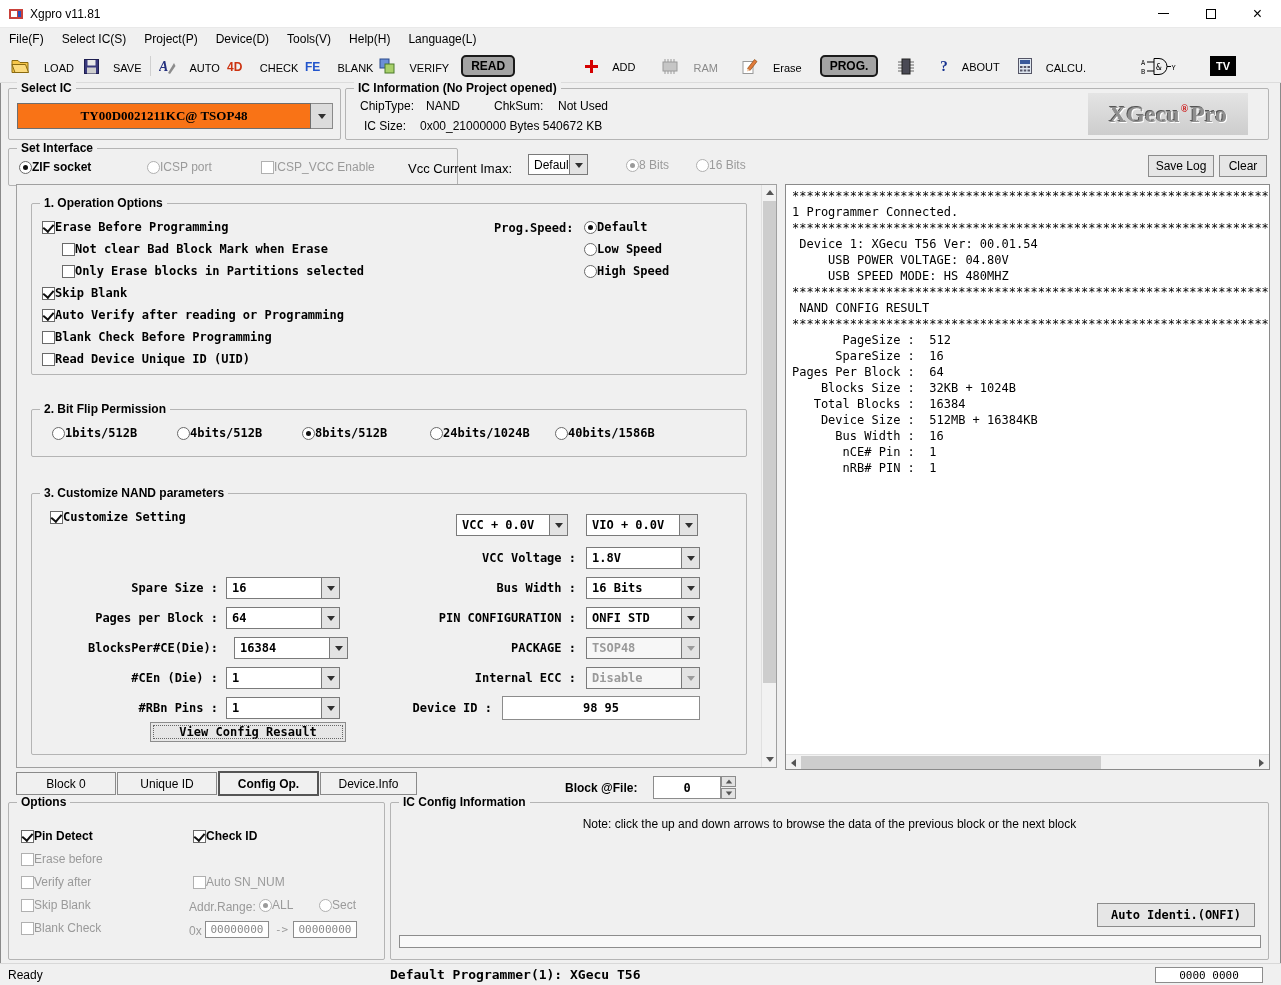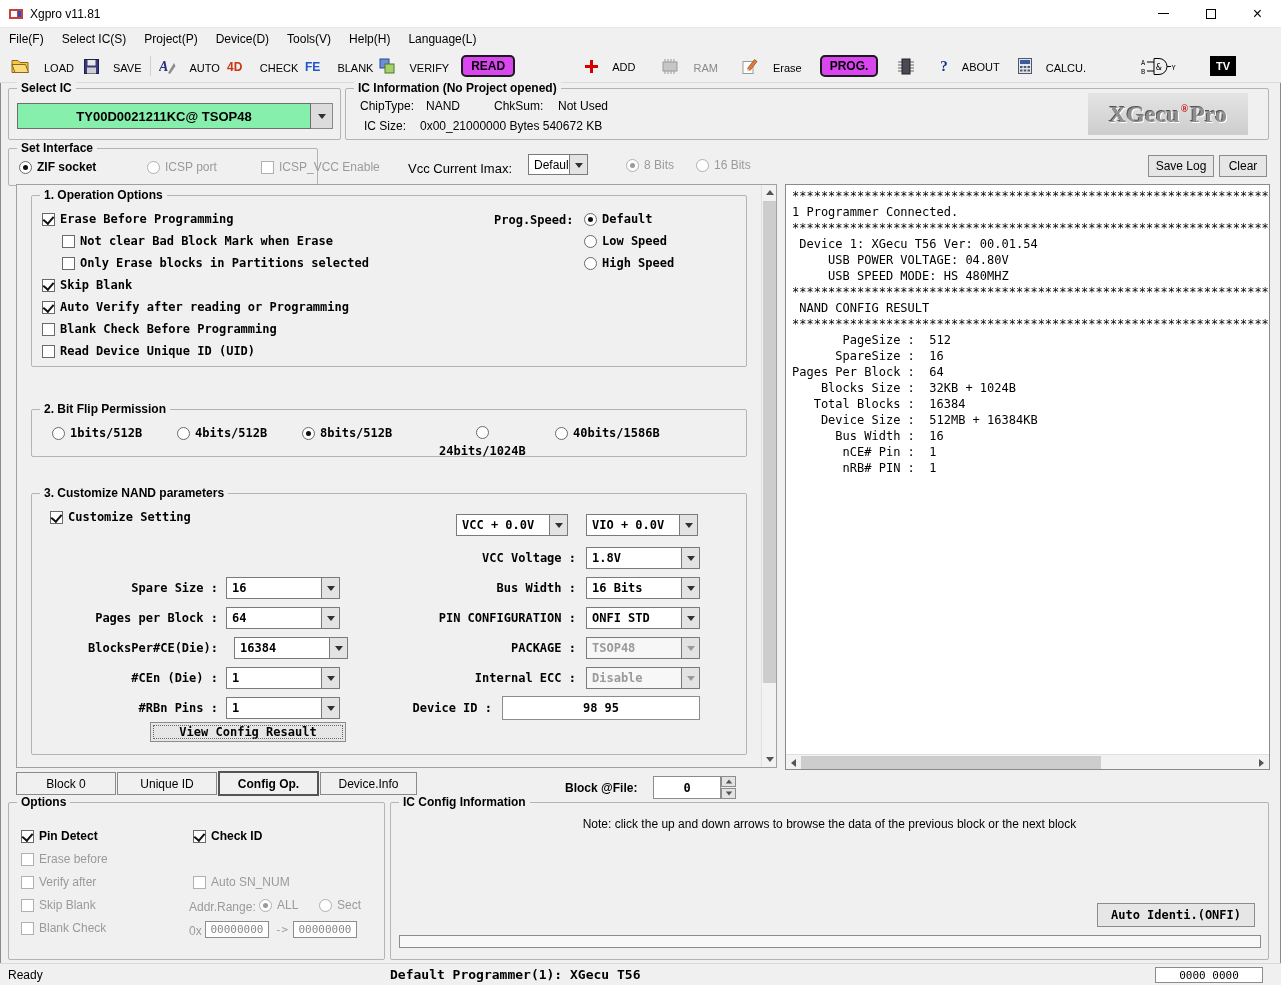--- a/index.html
+++ b/index.html
@@ -24,34 +24,34 @@
   
   .menubar { position:absolute; left:0; top:28px; width:1281px; height:22px; display:flex; align-items:center; background:#f0f0f0; }
   .menu-item { padding:2px 9px; white-space:nowrap; }
 
   
   .toolbar { position:absolute; left:0; top:50px; width:1281px; height:33px; display:flex; align-items:center; background:#f0f0f0; border-bottom:1px solid #dcdcdc; }
   .tbtn { display:flex; align-items:flex-end; gap:14px; padding:2px 3px; white-space:nowrap; }
   .ticon { display:inline-flex; align-items:flex-end; }
   .tlabel { font-size:11px; line-height:12px; }
   .tlabel.gray { color:#8a8a8a; }
-  .boxed { border:2px solid #1a1a1a; border-radius:5px; padding:2px 8px; font-weight:bold; font-size:12px; background:#d946ef; }
+  .boxed { border:2px solid #1a1a1a; border-radius:5px; padding:2px 8px; font-weight:bold; font-size:12px; background:#a3a3a3; }
   .tv-badge { background:#000; color:#fff; font-weight:bold; font-size:11px; padding:4px 6px; }
   .tsep { width:1px; height:20px; background:#d0d0d0; margin:0 5px; align-self:center; }
   .plus-icon { position:relative; width:13px; height:13px; display:inline-block; }
   .plus-icon::before { content:""; position:absolute; left:0; top:5px; width:13px; height:3px; background:#d40000; }
   .plus-icon::after { content:""; position:absolute; left:5px; top:0; width:3px; height:13px; background:#d40000; }
   .qmark { color:#15318f; font-weight:bold; font-size:15px; font-family:"Liberation Serif", serif; line-height:14px; }
 
   
   .group { position:absolute; border:1px solid #b4b4b4; border-radius:2px; }
   .legend { position:absolute; top:-8px; left:8px; background:#f0f0f0; padding:0 4px; font-weight:bold; font-size:12px; white-space:nowrap; }
 
   
-  .cb, .rb { display:flex; align-items:center; gap:5px; white-space:nowrap; }
+  .cb, .rb { display:flex; align-items:center; white-space:nowrap; }
   .row { height:22px; }
   .ind { margin-left:20px; }
   .cbox { width:13px; height:13px; background:#fff; border:1px solid #6a6a6a; position:relative; flex:none; }
   .cb.on .cbox::after { content:""; position:absolute; left:2px; top:0; width:5px; height:8px; border:solid #101010; border-width:0 2px 2px 0; transform:rotate(40deg); }
   .rcirc { width:13px; height:13px; background:#fff; border:1px solid #6a6a6a; border-radius:50%; position:relative; flex:none; }
   .rb.on .rcirc::after { content:""; position:absolute; left:3px; top:3px; width:5px; height:5px; border-radius:50%; background:#101010; }
   .clabel { font-family:"DejaVu Sans Mono", monospace; font-size:12px; font-weight:bold; }
   .slabel { font-size:12px; }
   .bold { font-weight:bold; }
   .dis .clabel, .dis .slabel, .txt.dis { color:#9a9a9a; }
@@ -67,21 +67,21 @@
   .sans { font-family:"Liberation Sans", sans-serif !important; font-weight:normal !important; }
 
   .btn { position:absolute; background:#e6e6e6; border:1px solid #8c8c8c; display:flex; align-items:center; justify-content:center; font-size:12px; }
   .field { background:#fff; border:1px solid #8c8c8c; }
   .viewbtn { font-family:"DejaVu Sans Mono", monospace; font-weight:bold; outline:1px dotted #666; outline-offset:-4px; }
 
   .prow { position:absolute; display:flex; align-items:center; height:36px; white-space:nowrap; }
   .plabel { font-family:"DejaVu Sans Mono", monospace; font-weight:bold; font-size:12px; text-align:right; display:inline-block; white-space:pre; }
   .did { height:24px; display:flex; align-items:center; justify-content:center; font-weight:bold; font-size:12px; }
 
-  .icfield { width:294px; height:26px; background:#86efac; border:1px solid #6e6e6e; display:flex; align-items:center; justify-content:center; font-family:Liberation Sans, sans-serif; font-weight:bold; font-size:13px; }
+  .icfield { width:294px; height:26px; background:#f97316; border:1px solid #6e6e6e; display:flex; align-items:center; justify-content:center; font-family:Liberation Serif, serif; font-weight:bold; font-size:13px; }
   .icdrop { width:22px; height:26px; background:#dcdcdc; border:1px solid #8a8a8a; border-left:none; display:flex; align-items:center; justify-content:center; }
 
   .il, .iv { position:absolute; font-size:12px; white-space:nowrap; }
   .xgecu-logo { position:absolute; width:160px; height:42px; background:linear-gradient(#e4e4e4,#cdcdcd); display:flex; align-items:center; justify-content:center; font-family:"Liberation Serif", serif; font-weight:bold; font-size:24px; color:#8f8f8f; text-shadow:1px 1px 0 #fff, -1px -1px 0 #555; }
   .reg { color:#c00; font-size:10px; margin:0 2px 12px 1px; text-shadow:none; }
 
   
   .vscroll { position:absolute; width:15px; background:#f2f2f2; border-left:1px solid #e0e0e0; }
   .hscroll { position:absolute; height:15px; background:#f2f2f2; border-top:1px solid #e0e0e0; left:0; bottom:0; }
   .sbtn { position:absolute; width:15px; height:15px; display:flex; align-items:center; justify-content:center; background:#f2f2f2; }
@@ -291,21 +291,21 @@
   <span class="iv" style="left:212px;top:10px;">Not Used</span>
   <span class="il" style="left:18px;top:30px;">IC Size:</span>
   <span class="iv" style="left:74px;top:30px;">0x00_21000000 Bytes 540672 KB</span>
   <div class="xgecu-logo" style="left:742px;top:4px;">
     <span>XGecu</span>
       <sup class="reg">®</sup>
       <span>Pro</span>
   </div>
 </div>
 
-<div class="group" style="left:8px;top:148px;width:310px;height:38px;">
+<div class="group" style="left:8px;top:148px;width:450px;height:38px;">
   <span class="legend">Set Interface</span>
   <label class="rb on" style="position:absolute;left:10px;top:11px;">
     <span class="rcirc"></span>
     <span class="slabel bold">ZIF socket</span>
   </label>
   <label class="rb dis" style="position:absolute;left:138px;top:11px;">
     <span class="rcirc"></span>
     <span class="slabel">ICSP port</span>
   </label>
   <label class="cb dis" style="position:absolute;left:252px;top:11px;">
@@ -326,21 +326,21 @@
 </label>
 <label class="rb dis" style="position:absolute;left:696px;top:158px;">
   <span class="rcirc"></span>
   <span class="slabel">16 Bits</span>
 </label>
 <div class="btn" style="left:1148px;top:155px;width:66px;height:22px;">Save Log</div>
 <div class="btn" style="left:1219px;top:155px;width:48px;height:22px;">Clear</div>
 
 <div id="left-panel">
 
-  <div class="group" style="left:14px;top:10px;width:716px;height:172px;text-align:right;">
+  <div class="group" style="left:14px;top:18px;width:716px;height:172px;text-align:right;">
     <span class="legend">1. Operation Options</span>
     <div style="position:absolute;left:10px;top:12px;">
       <label class="cb row on">
         <span class="cbox"></span>
           <span class="clabel">Erase Before Programming</span>
       </label>
       <label class="cb row ind">
         <span class="cbox"></span>
           <span class="clabel">Not clear Bad Block Mark when Erase</span>
       </label>
@@ -389,21 +389,21 @@
         <span class="clabel">1bits/512B</span>
     </label>
     <label class="rb" style="position:absolute;left:145px;top:16px;">
       <span class="rcirc"></span>
         <span class="clabel">4bits/512B</span>
     </label>
     <label class="rb on" style="position:absolute;left:270px;top:16px;">
       <span class="rcirc"></span>
         <span class="clabel">8bits/512B</span>
     </label>
-    <label class="rb" style="position:absolute;left:407px;top:16px;flex-direction:column;">
+    <label class="rb" style="position:absolute;left:398px;top:16px;">
       <span class="rcirc"></span>
         <span class="clabel">24bits/1024B</span>
     </label>
     <label class="rb" style="position:absolute;left:523px;top:16px;">
       <span class="rcirc"></span>
         <span class="clabel">40bits/1586B</span>
     </label>
   </div>
 
   <div class="group" style="left:14px;top:308px;width:716px;height:262px;">

